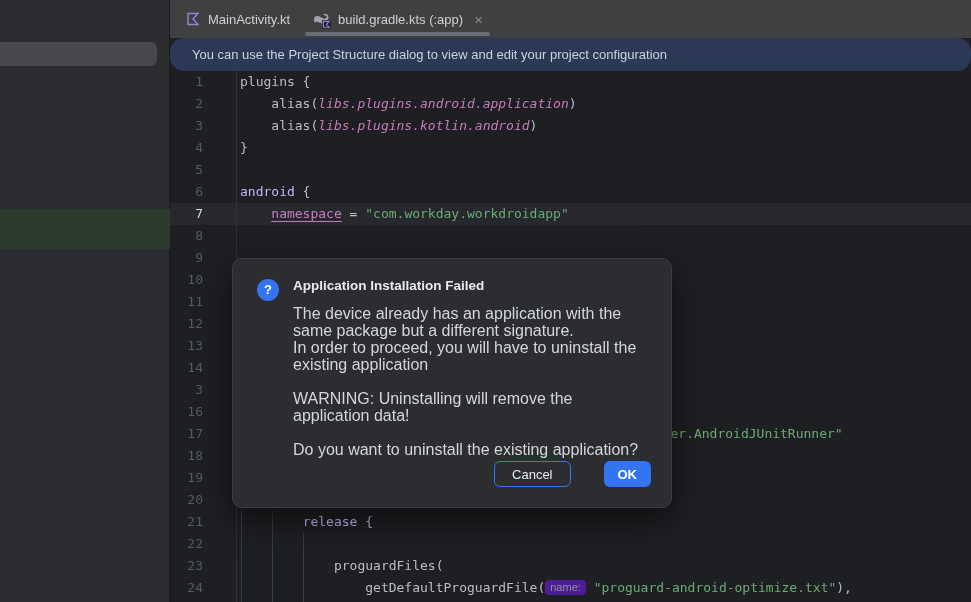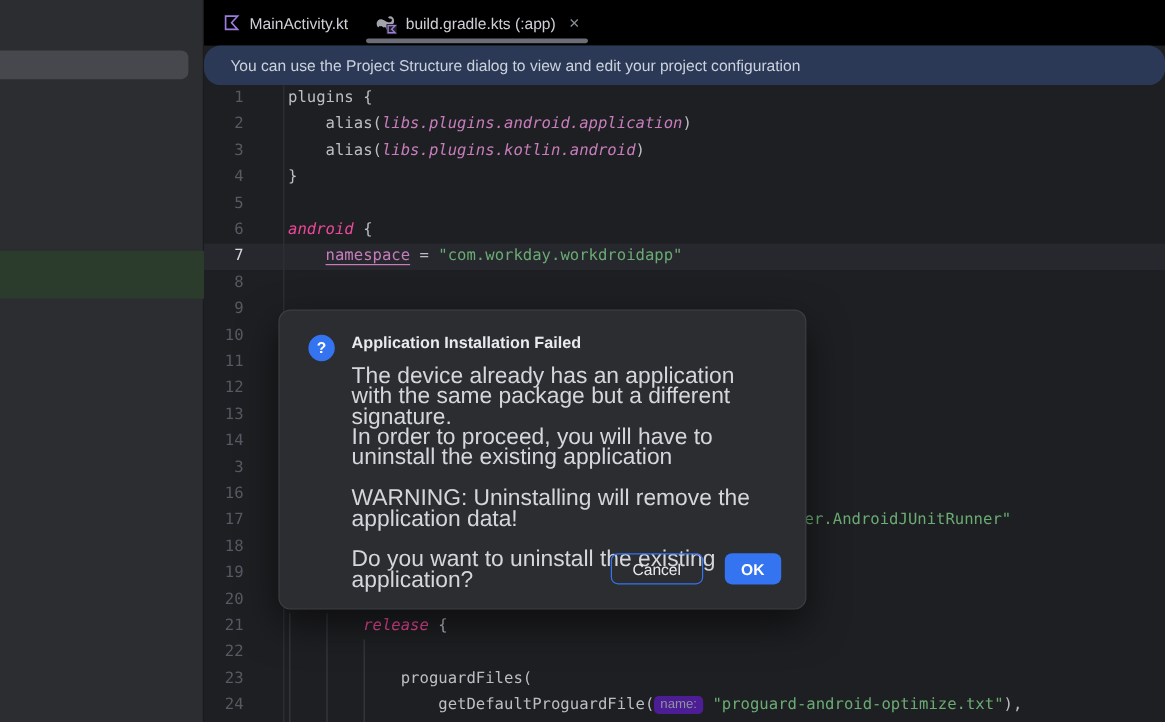--- a/index.html
+++ b/index.html
@@ -23,21 +23,21 @@
   .panel-green-row {
     position:absolute; left:0; top:209px; width:170px; height:40px;
     background:#2b3b2c;
   }
 
   
   .main { position:absolute; left:170px; top:0; width:801px; height:602px; }
 
   
   .tabbar {
-    height:38px; background:#000000; display:flex; align-items:flex-end;
+    height:38px; background:#404040; display:flex; align-items:flex-end;
     padding-left:4px;
   }
   .tab {
     position:relative; height:38px; display:flex; align-items:center;
     gap:7px; padding:0 11px; color:#ced0d6; font-size:13px; cursor:default;
   }
   .tab.active::after {
     content:""; position:absolute; left:4px; right:4px; bottom:2px;
     height:4px; border-radius:2px; background:#6b6e76;
   }
@@ -66,21 +66,21 @@
     width:66px; flex:0 0 66px; text-align:right; padding-right:33px;
     color:#565a62; font:13px/22px "DejaVu Sans Mono", monospace;
   }
   .ln.current { color:#d5d8de; }
   .code-row pre {
     margin-left:4px; font:13px/22px "DejaVu Sans Mono", monospace;
     color:#bcbec4; white-space:pre;
   }
   .s-p    { color:#bcbec4; }
   .s-ext  { color:#c77dbb; font-style:italic; }
-  .s-blk  { color:#ec4899; font-style:italic; }
+  .s-blk  { color:#c4b5fd; }
   .s-prop { color:#c77dbb; text-decoration:underline; text-underline-offset:3px; }
   .s-str  { color:#6aab73; }
   .s-num  { color:#2aacb8; }
   .s-bool { color:#cf8e6d; }
   .s-hint {
     display:inline-block; background:#4c1d95; color:#8f939b;
     font:11px/15px "Liberation Sans", sans-serif;
     border-radius:4px; padding:0 5px; vertical-align:1px;
   }
 
@@ -94,25 +94,25 @@
     position:absolute; left:24px; top:20px; width:22px; height:22px;
     border-radius:50%; background:#3574f0; color:#fff;
     font-size:13px; font-weight:bold; text-align:center; line-height:22px;
   }
   .dlg-title {
     position:absolute; left:60px; top:19px;
     color:#e8eaee; font-size:13.5px; font-weight:bold;
   }
   .dlg-body {
     position:absolute; left:60px; top:46px; width:350px;
-    color:#d4d6db; font-size:19px; line-height:17px;
+    color:#d4d6db; font-size:16px; line-height:17px;
   }
   .dlg-body .msg-line { min-height:17px; }
   .dlg-buttons {
-    position:absolute; right:20px; bottom:20px; display:flex; gap:18px;
+    position:absolute; right:20px; bottom:20px; display:flex; gap:33px;
   }
   .btn {
     height:26px; border-radius:6px; font-size:13px; cursor:pointer;
     font-family:"Liberation Sans", sans-serif;
   }
   .btn-cancel {
     background:transparent; border:1.5px solid #3574f0; color:#e8eaee;
     padding:0 17px;
   }
   .btn-ok {

